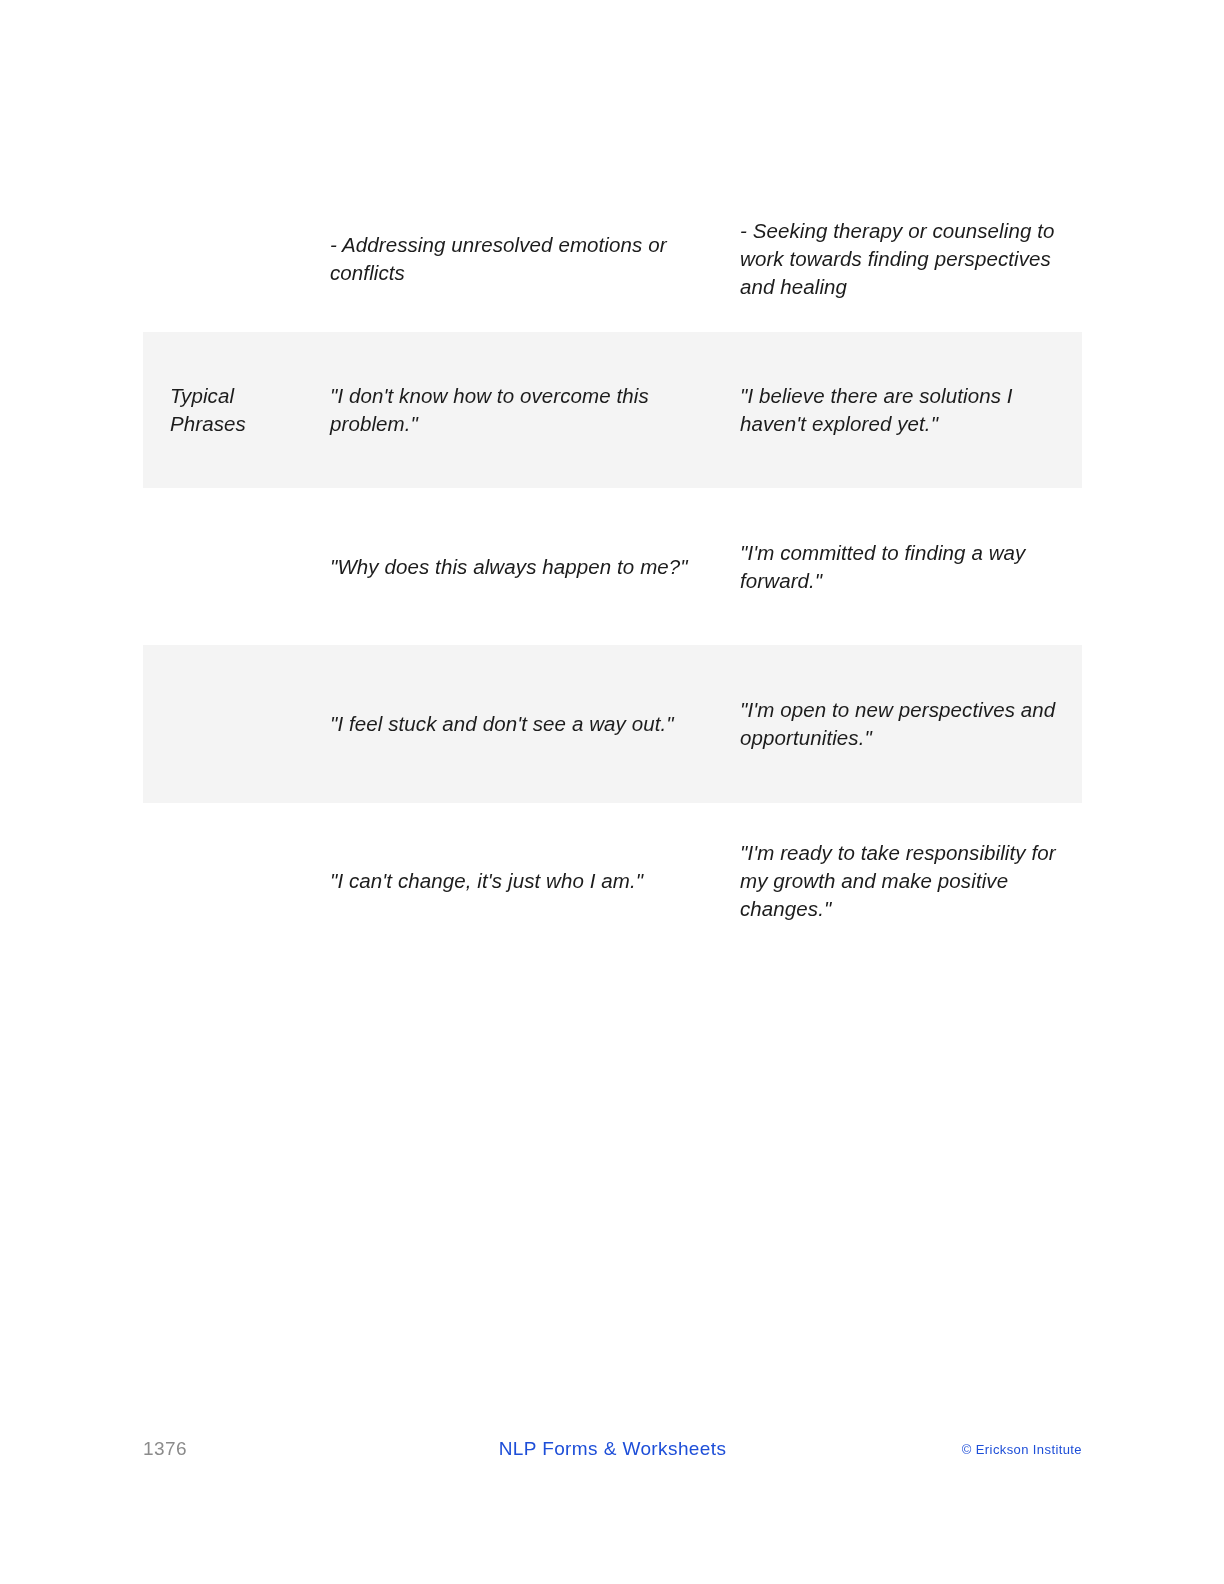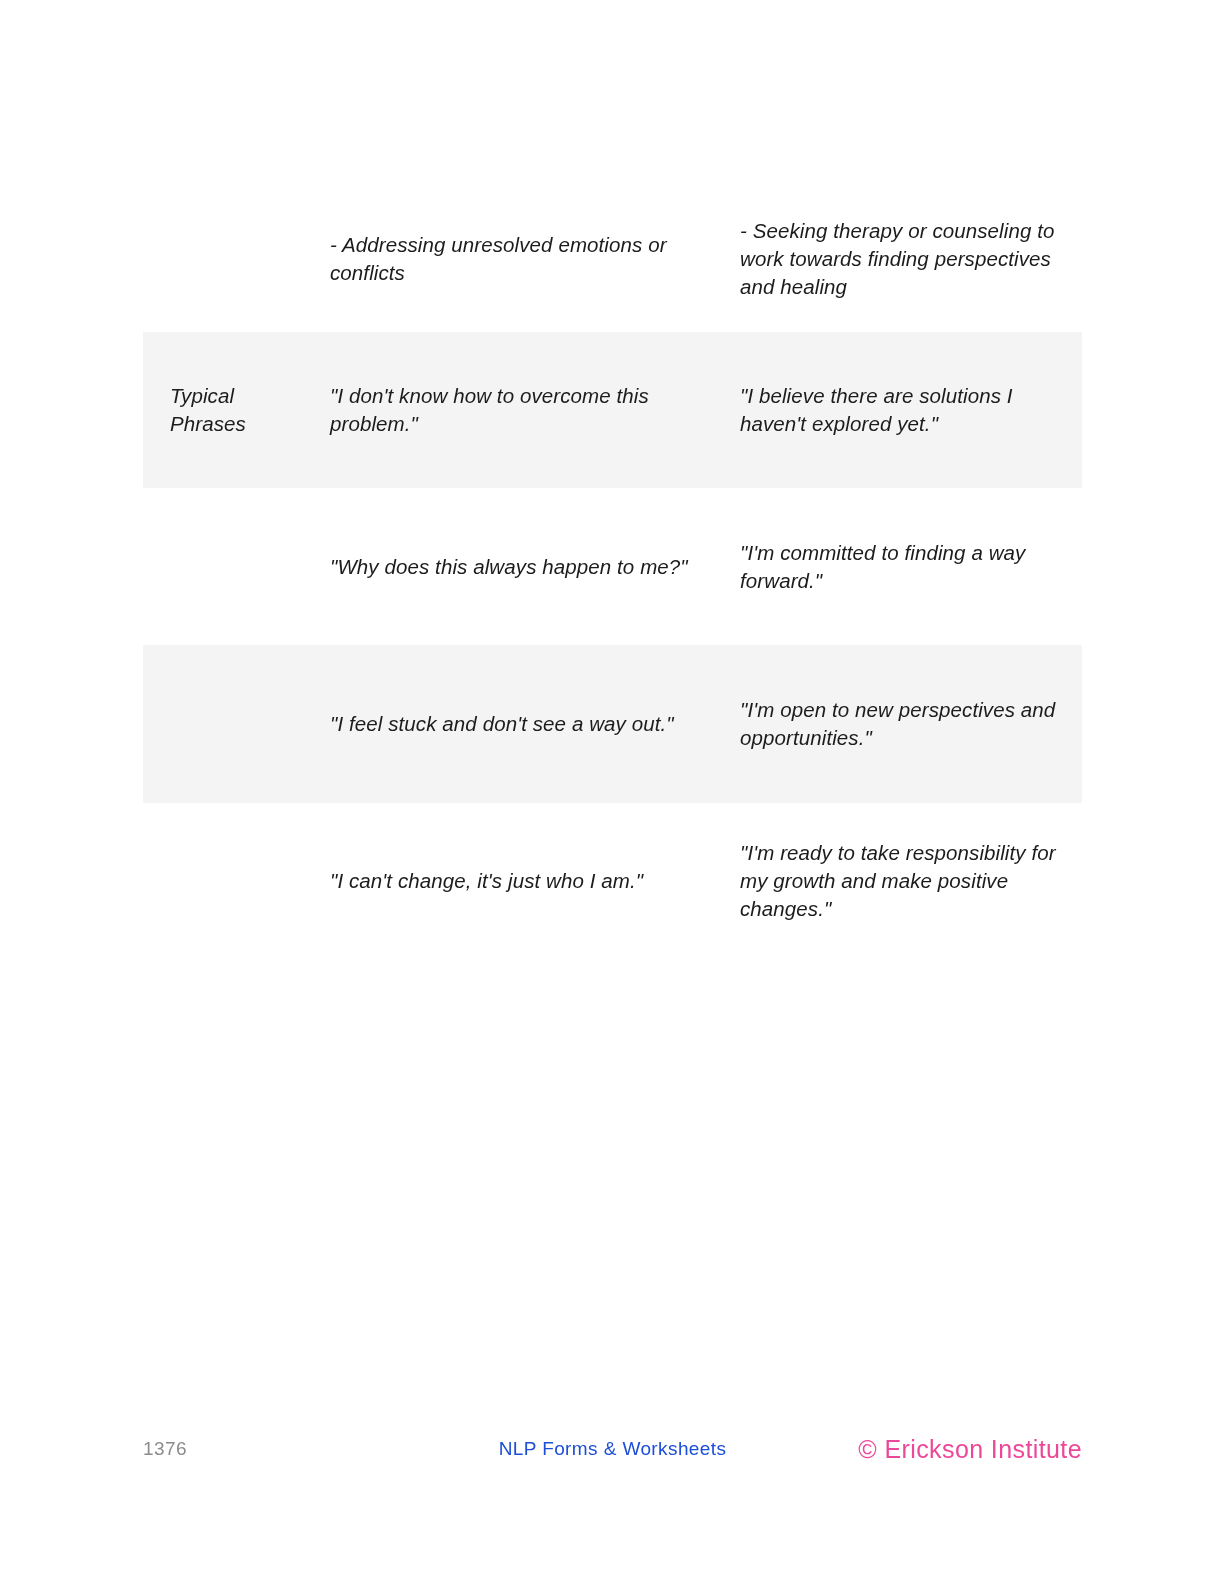--- a/index.html
+++ b/index.html
@@ -107,22 +107,22 @@
     text-align: left;
   }
   .footer-title {
     font-size: 19px;
     color: #1d4ed8;
     letter-spacing: 0.4px;
     flex: 1;
     text-align: center;
   }
   .footer-copy {
-    font-size: 25px;
-    color: #ec4899;
+    font-size: 13px;
+    color: #1d4ed8;
     letter-spacing: 0.4px;
     width: 330px;
     text-align: right;
   }
 </style>
 </head>
 <body>
 
 <div class="page">
 

